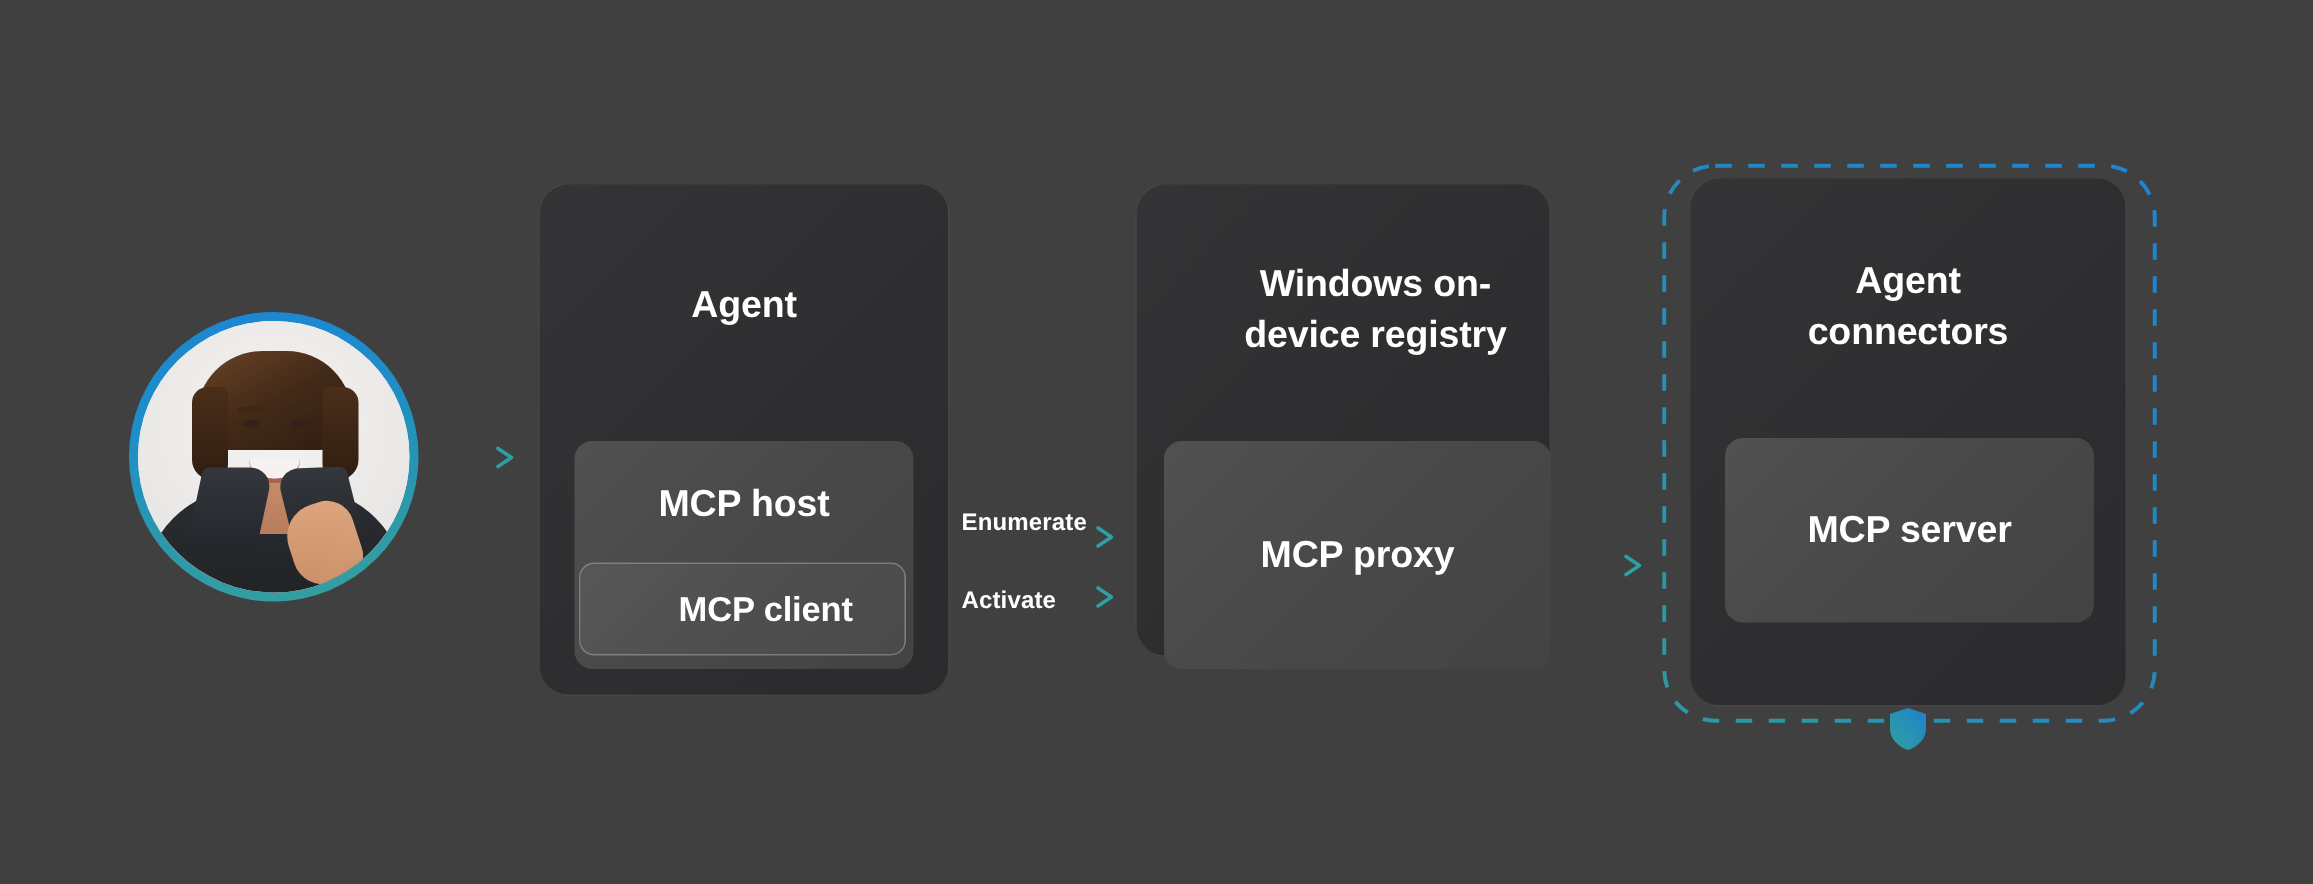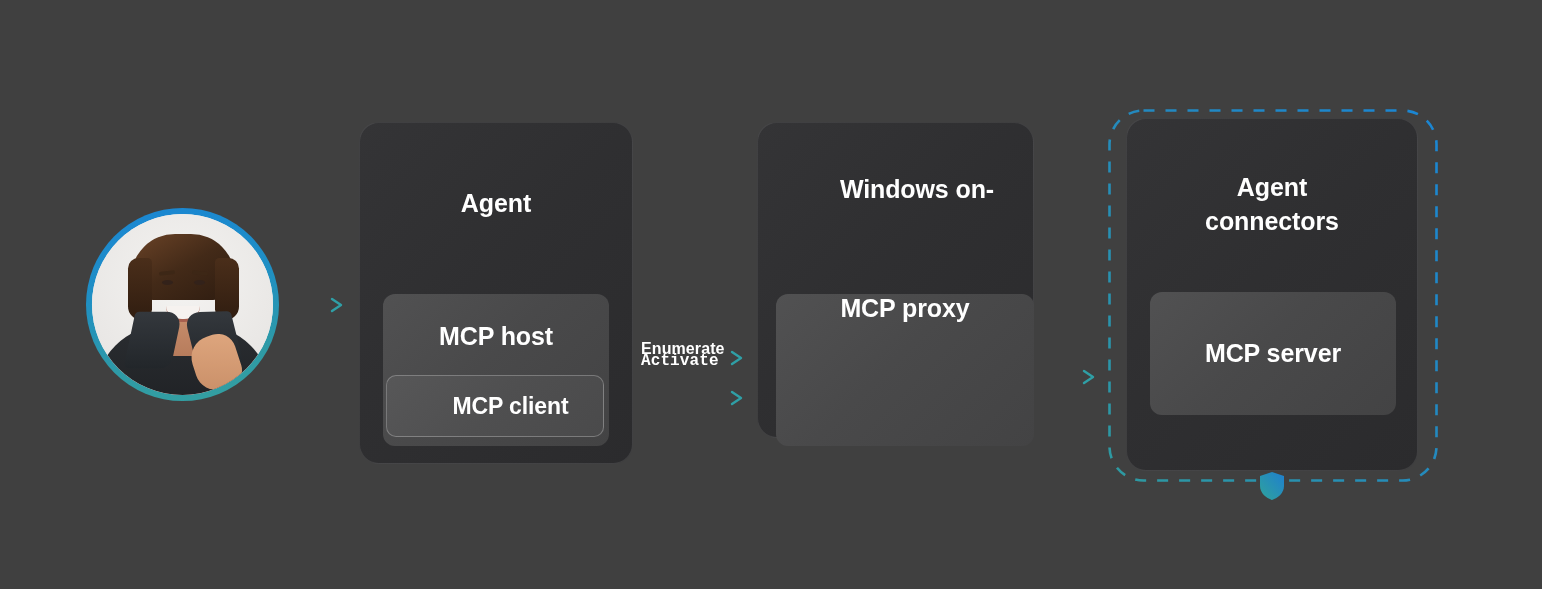--- a/index.html
+++ b/index.html
@@ -264,35 +264,36 @@
         <linearGradient id="ag2" x1="0" y1="0" x2="1" y2="0">
           <stop offset="0%" stop-color="#1a7fd0"></stop>
           <stop offset="100%" stop-color="#2f9fa6"></stop>
         </linearGradient>
       </defs>
       <line x1="0" y1="8" x2="98" y2="8" stroke="url(#ag2)" stroke-width="2.4"></line>
       <polyline points="91,2 100,8 91,14" fill="none" stroke="#2f9fa6" stroke-width="2.4" stroke-linecap="round" stroke-linejoin="round"></polyline>
     </svg>
   </div>
 
-  <div class="flow-label" style="left:641px; top:352px;font-family:Liberation Mono, monospace;">Activate</div>
+  <div class="flow-label" style="left:641px; top:392px;">Activate</div>
   <div class="arrow" style="left:641px; top:390px; width:110px;">
     <svg width="110" height="16" viewBox="0 0 110 16">
       <line x1="0" y1="8" x2="98" y2="8" stroke="url(#ag2)" stroke-width="2.4"></line>
       <polyline points="91,2 100,8 91,14" fill="none" stroke="#2f9fa6" stroke-width="2.4" stroke-linecap="round" stroke-linejoin="round"></polyline>
     </svg>
   </div>
 
   <div class="outer-box" style="left:757px; top:122px; width:277px; height:316px;padding-left:43px;">
     <div class="outer-title" style="margin-top:50px; width:210px;">
       <span>Windows on-</span><br>
+      <span>device registry</span>
     </div>
   </div>
 
-  <div class="inner-box" style="left:776px; top:294px; width:258px; height:152px; ">
+  <div class="inner-box" style="left:776px; top:294px; width:258px; height:152px; justify-content:center;">
     <div class="inner-label">MCP proxy</div>
   </div>
 
   <div class="arrow" style="left:1041px; top:369px; width:60px;">
     <svg width="60" height="16" viewBox="0 0 60 16">
       <line x1="0" y1="8" x2="50" y2="8" stroke="url(#ag2)" stroke-width="2.4"></line>
       <polyline points="43,2 52,8 43,14" fill="none" stroke="#2f9fa6" stroke-width="2.4" stroke-linecap="round" stroke-linejoin="round"></polyline>
     </svg>
   </div>
 

